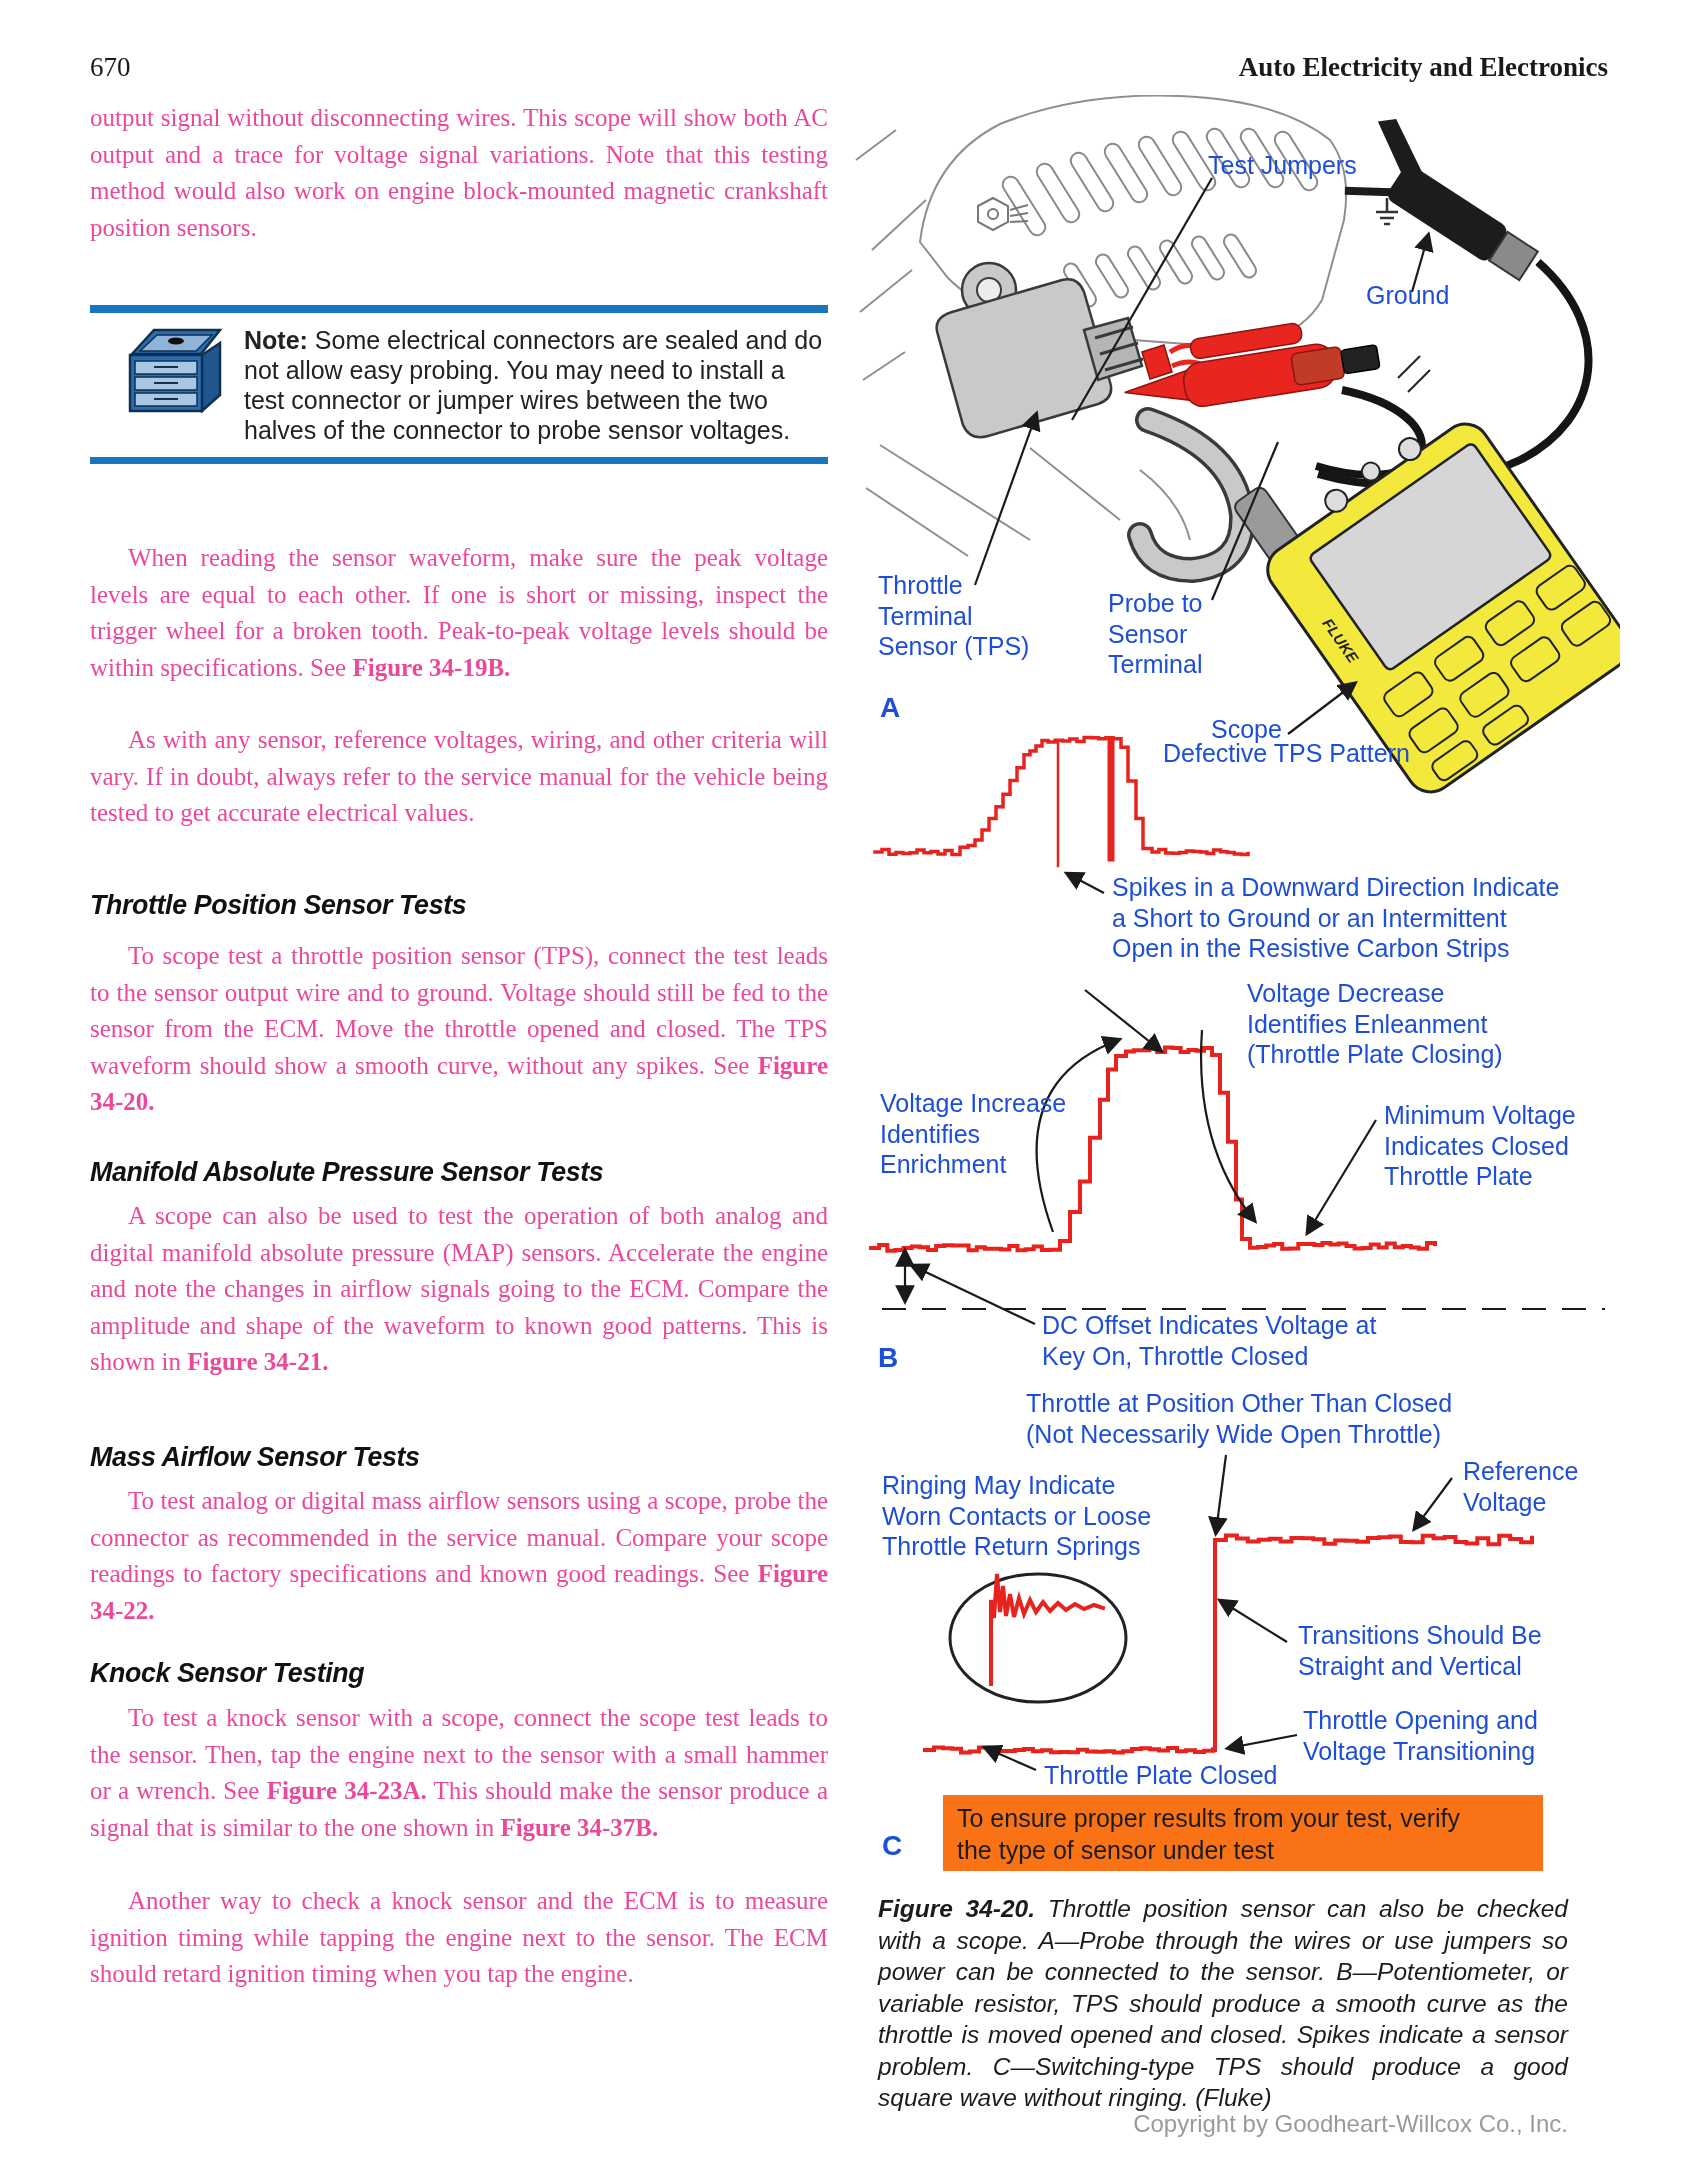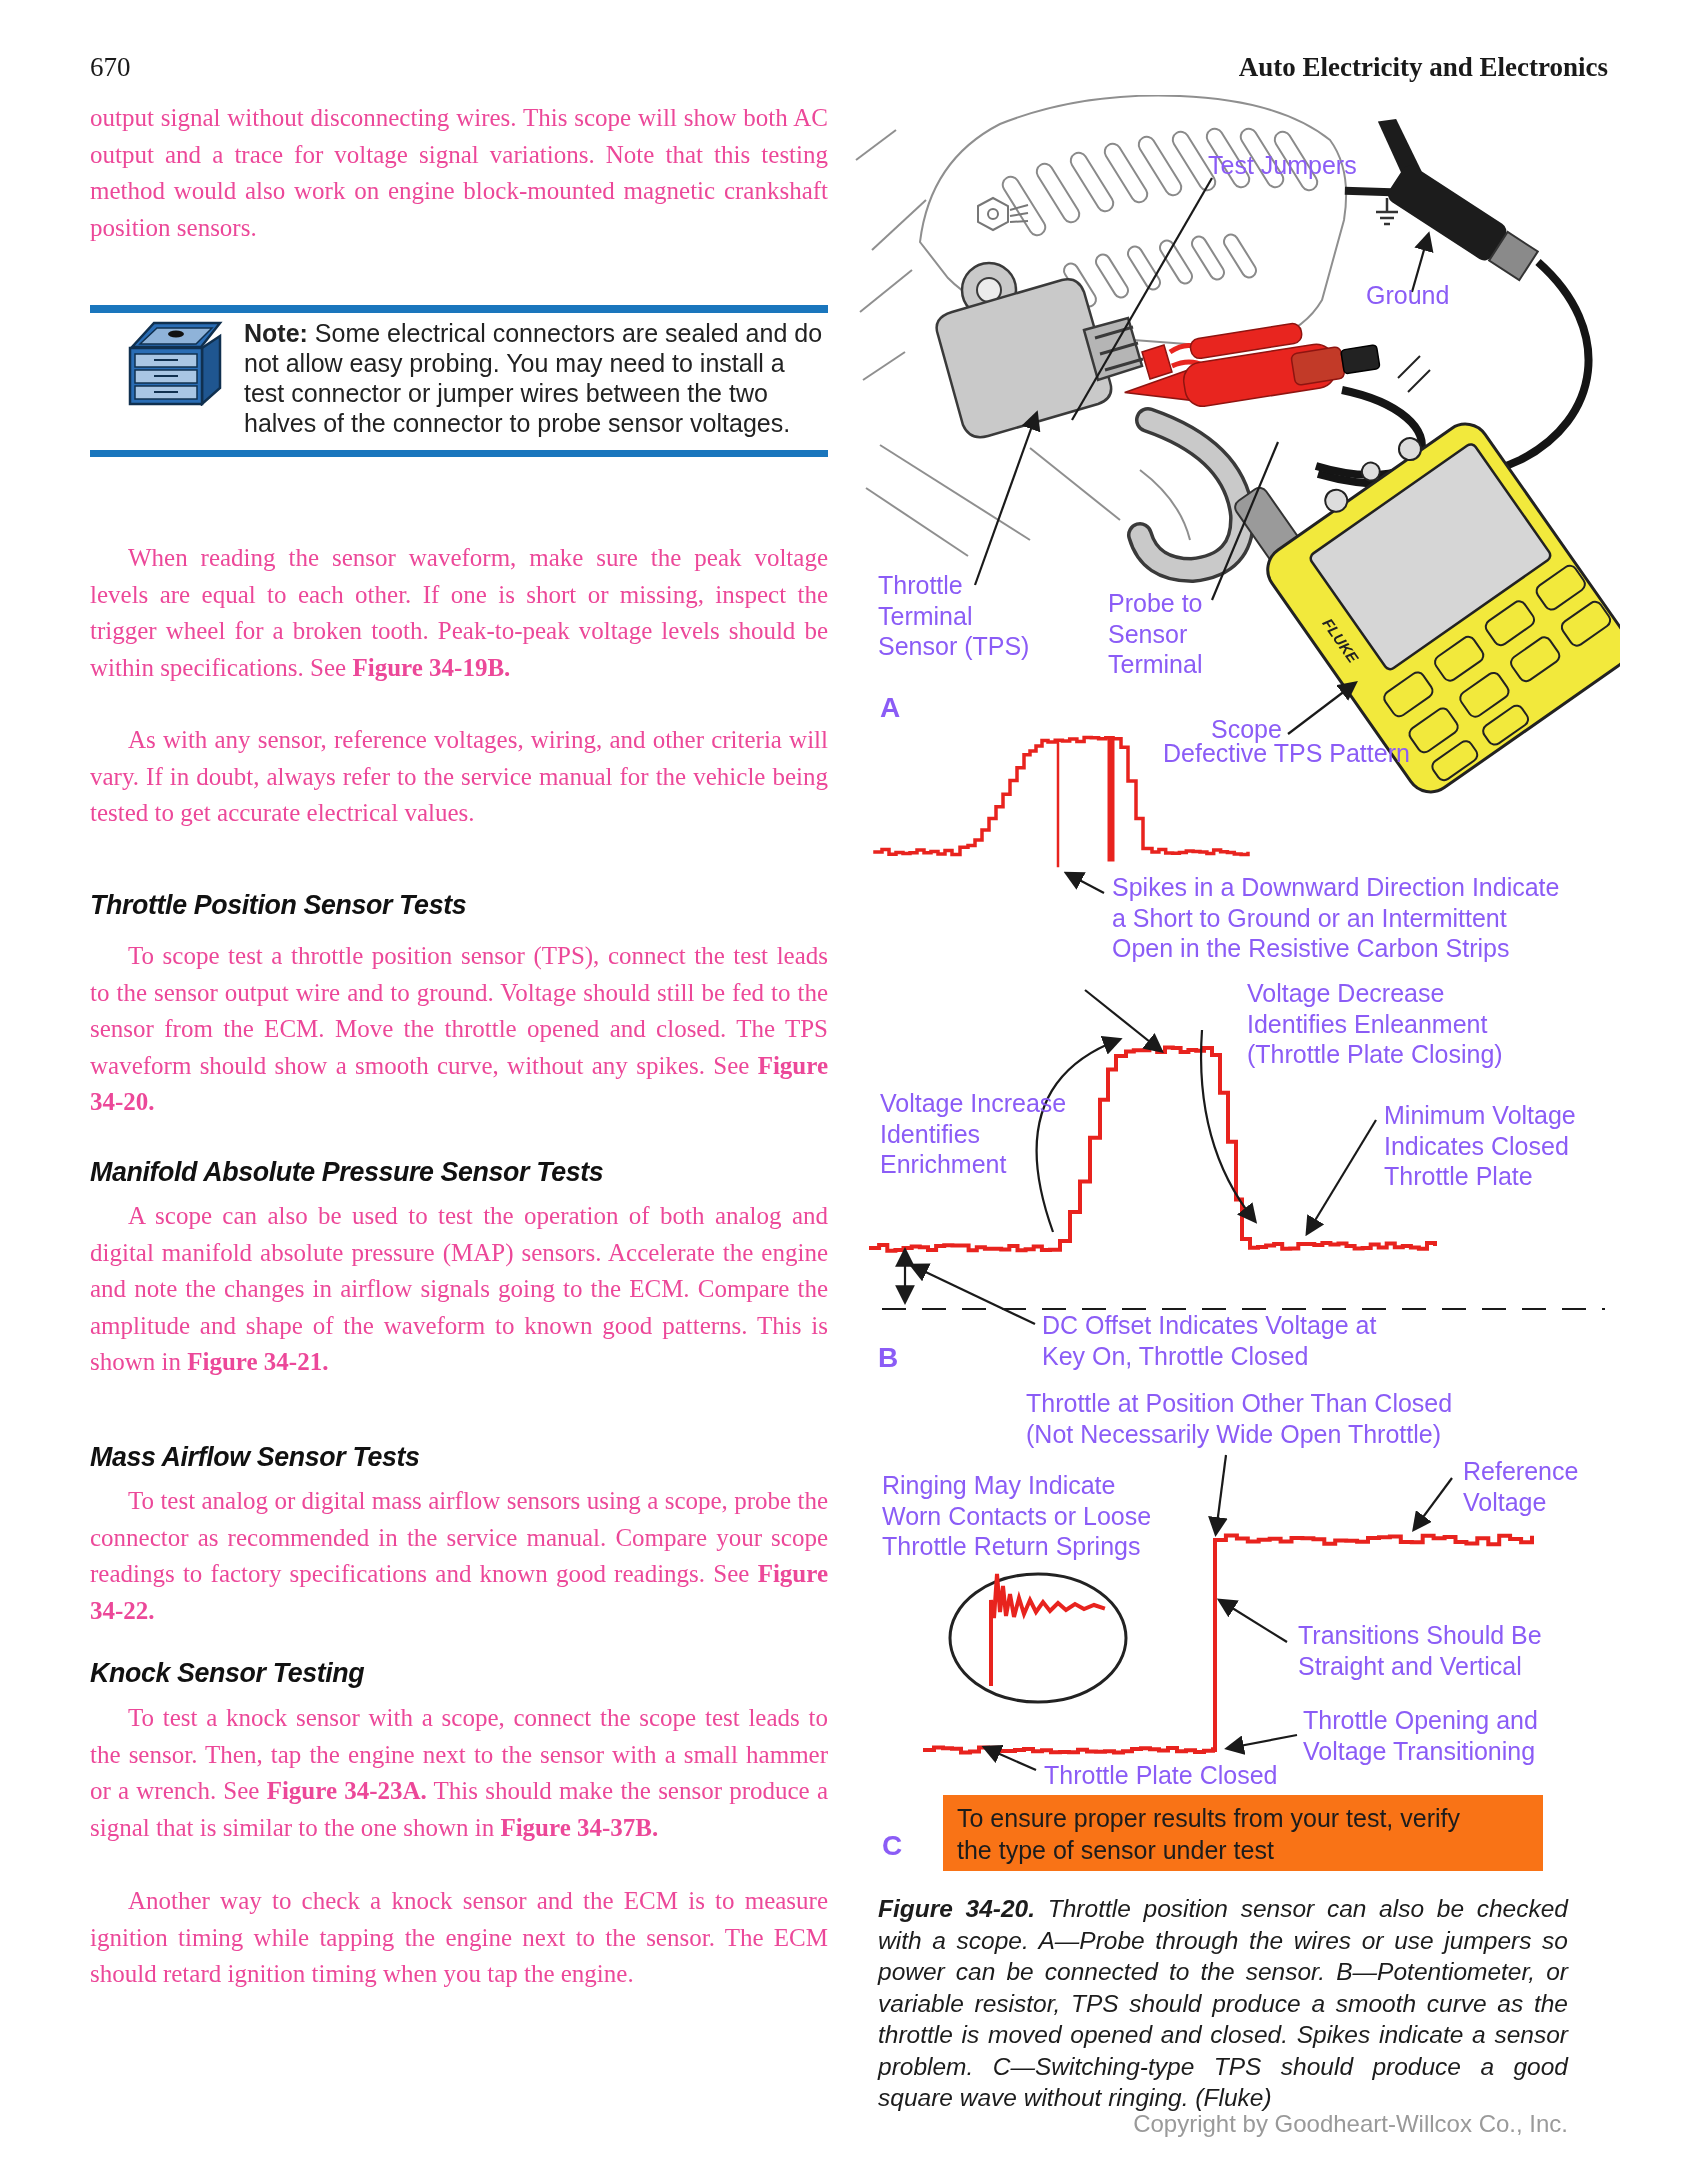--- a/index.html
+++ b/index.html
@@ -7,24 +7,24 @@
         font-family:"Liberation Serif",serif;color:#1a1a1a;}
   .pgnum{position:absolute;left:90px;top:52px;font:27px "Liberation Serif",serif;}
   .runhead{position:absolute;right:91px;top:52px;font:bold 27px "Liberation Serif",serif;}
   .para{position:absolute;left:90px;width:738px;font:25px/36.6px "Liberation Serif",serif;
         text-align:justify;color:#ec4899;}
   .indent{text-indent:38px;}
   .b{font-weight:bold;}
   .shead{position:absolute;left:90px;font:italic bold 28.5px "Liberation Sans",sans-serif;
          transform:scaleX(.94);transform-origin:left center;letter-spacing:-.4px;color:#111;}
   .notebox{position:absolute;left:90px;top:305px;width:738px;border-top:8px solid #1a76bd;
-           border-bottom:7px solid #1a76bd;padding:5px 0 12px;}
+           border-bottom:7px solid #1a76bd;padding:12px 0 12px;}
   .notetext{font:25px/30px "Liberation Sans",sans-serif;color:#222;}
   .toolbox{float:left;margin:2px 18px 4px 34px;width:102px;height:86px;}
-  .flabel{position:absolute;font:25px/30.5px "Liberation Sans",sans-serif;color:#8b5cf6;
+  .flabel{position:absolute;font:25px/30.5px "Liberation Sans",sans-serif;color:#1d4ed8;
           white-space:pre-line;}
   .partletter{font:bold 28px "Liberation Sans",sans-serif;}
   .graybox{position:absolute;left:943px;top:1795px;width:600px;height:76px;background:#f97316;}
   .graybox div{padding:7px 0 0 14px;font:25px/32px "Liberation Sans",sans-serif;color:#1c1c1c;
                white-space:pre-line;}
   .caption{position:absolute;left:878px;top:1893px;width:690px;
            font:italic 24.5px/31.5px "Liberation Sans",sans-serif;text-align:justify;color:#1c1c1c;}
   .copyright{position:absolute;right:131px;top:2110px;font:24px "Liberation Sans",sans-serif;color:#9a9a9a;}
   #fig-art{position:absolute;left:850px;top:95px;width:770px;height:1790px;}
 </style>

